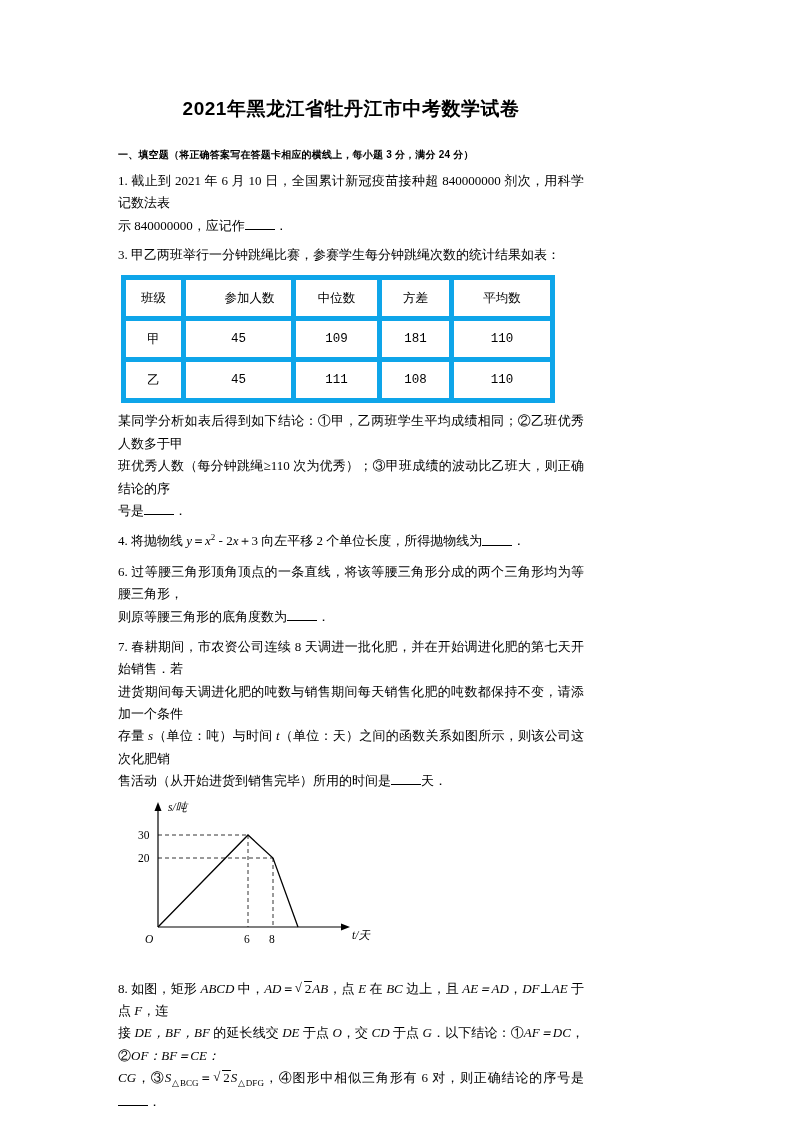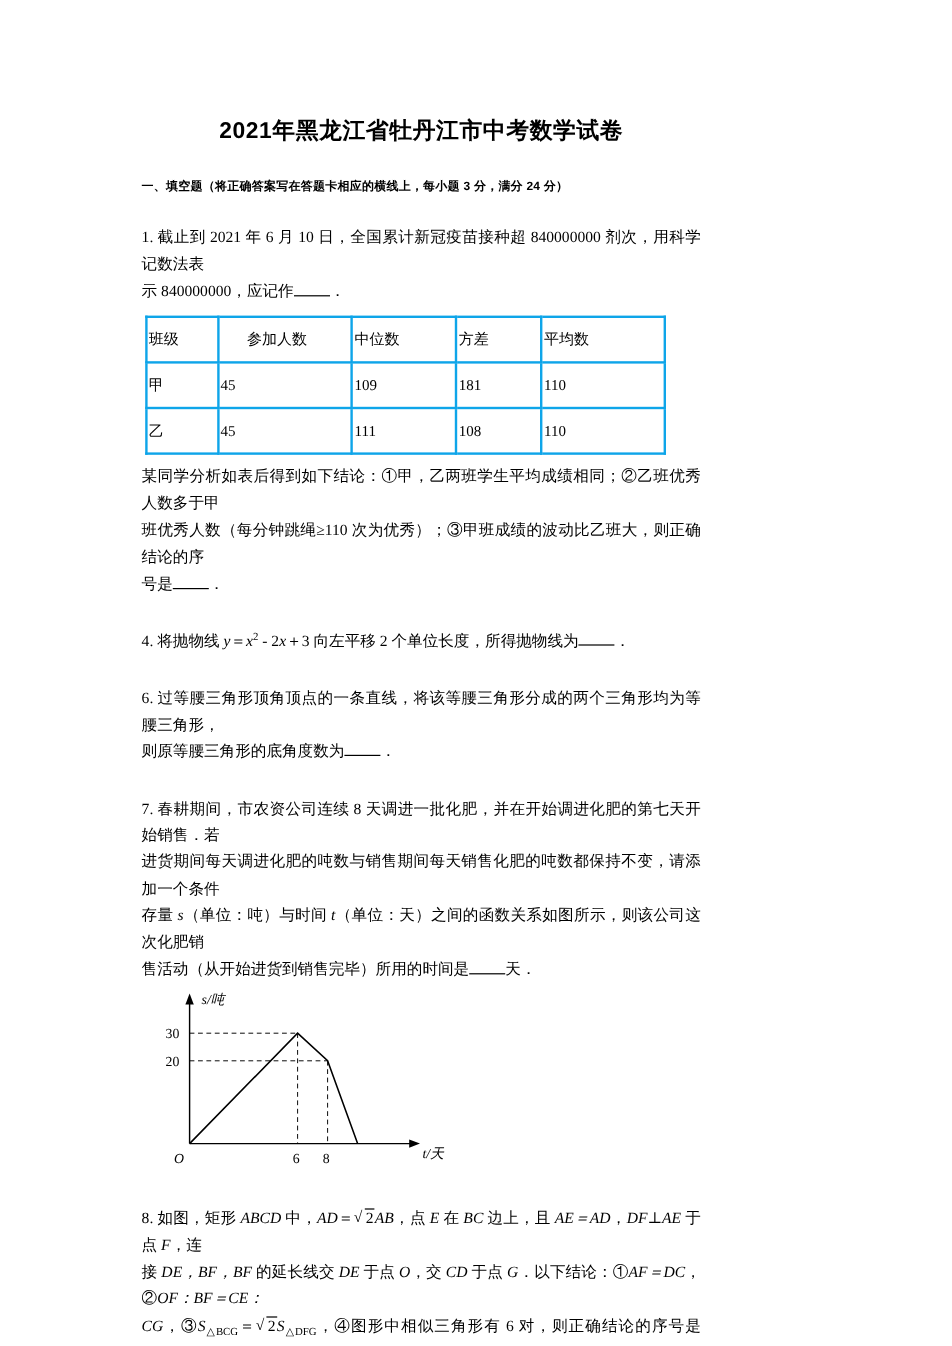--- a/index.html
+++ b/index.html
@@ -33,21 +33,21 @@
   .section-head {
     font-size: 10px;
     font-weight: bold;
     font-family: "Liberation Sans", "DejaVu Sans", sans-serif;
     margin: 26px 0 0 0;
     letter-spacing: 0.2px;
   }
   .q {
     font-size: 13px;
     line-height: 1.72;
-    margin-top: 25px;
+    margin-top: 8px;
     text-align: justify;
   }
   .q.tight {
     margin-top: 7px;
   }
   .qnum {
     letter-spacing: 0;
   }
   .blank {
     display: inline-block;
@@ -93,25 +93,25 @@
     font-size: 9px;
     vertical-align: sub;
   }
   table.stat {
     border-collapse: collapse;
     margin: 9px 0 4px 0;
     width: 434px;
     margin-left: 3px;
   }
   table.stat td {
-    border: 2px solid #0ea5e9;
-    text-align: left;
+    border: 5px solid #0ea5e9;
+    text-align: center;
     font-size: 12.5px;
     height: 34px;
-    font-family: Liberation Serif, serif;
+    font-family: Liberation Mono, monospace;
   }
   table.stat tr.head td {
     font-size: 12.5px;
   }
   td.c-class { width: 62px; }
   td.c-num { width: 96px; padding-left: 23px; }
   td.c-med { width: 92px; }
   td.c-var { width: 74px; }
   td.c-avg { width: 110px; }
 
@@ -135,20 +135,24 @@
 
   <div class="section-head">一、填空题（将正确答案写在答题卡相应的横线上，每小题 3 分，满分 24 分）</div>
 
   <div class="q">
     <span class="qnum">1.</span>
     <span>截止到 2021 年 6 月 10 日，全国累计新冠疫苗接种超 840000000 剂次，用科学记数法表</span><br>
     <span>示 840000000，应记作</span><span class="blank"></span><span>．</span>
   </div>
 
 
+  <div class="q tight">
+    <span class="qnum">3.</span>
+    <span>甲乙两班举行一分钟跳绳比赛，参赛学生每分钟跳绳次数的统计结果如表：</span>
+  </div>
 
   <table class="stat">
     <tbody>
         <tr class="head">
       <td class="c-class">班级</td>
       <td class="c-num">参加人数</td>
       <td class="c-med">中位数</td>
       <td class="c-var">方差</td>
       <td class="c-avg">平均数</td>
     </tr>

